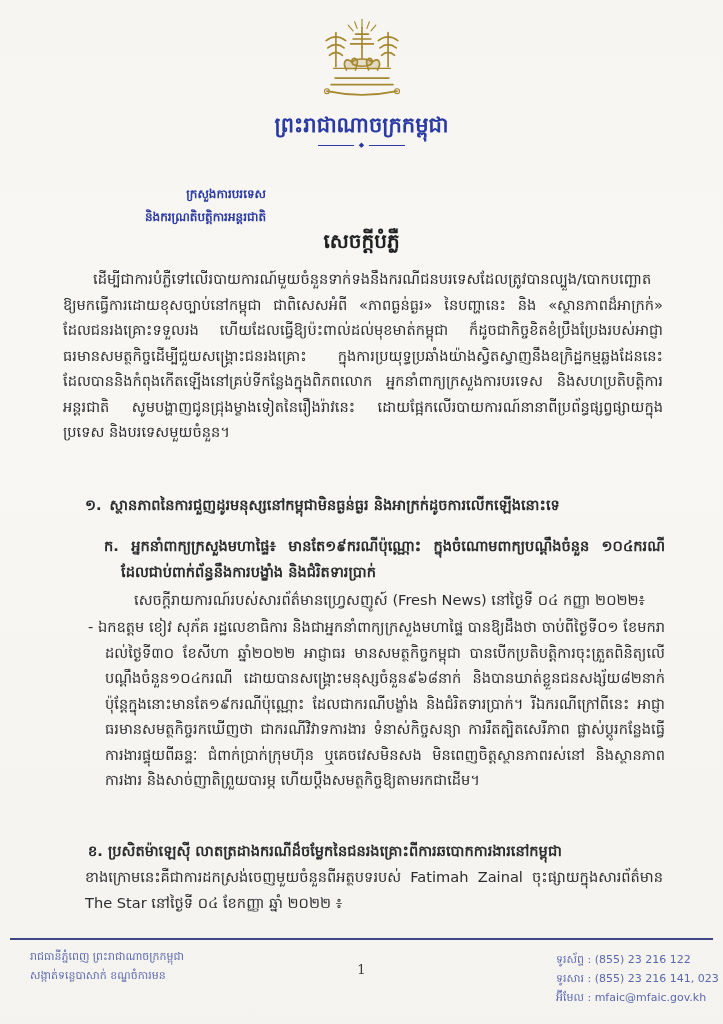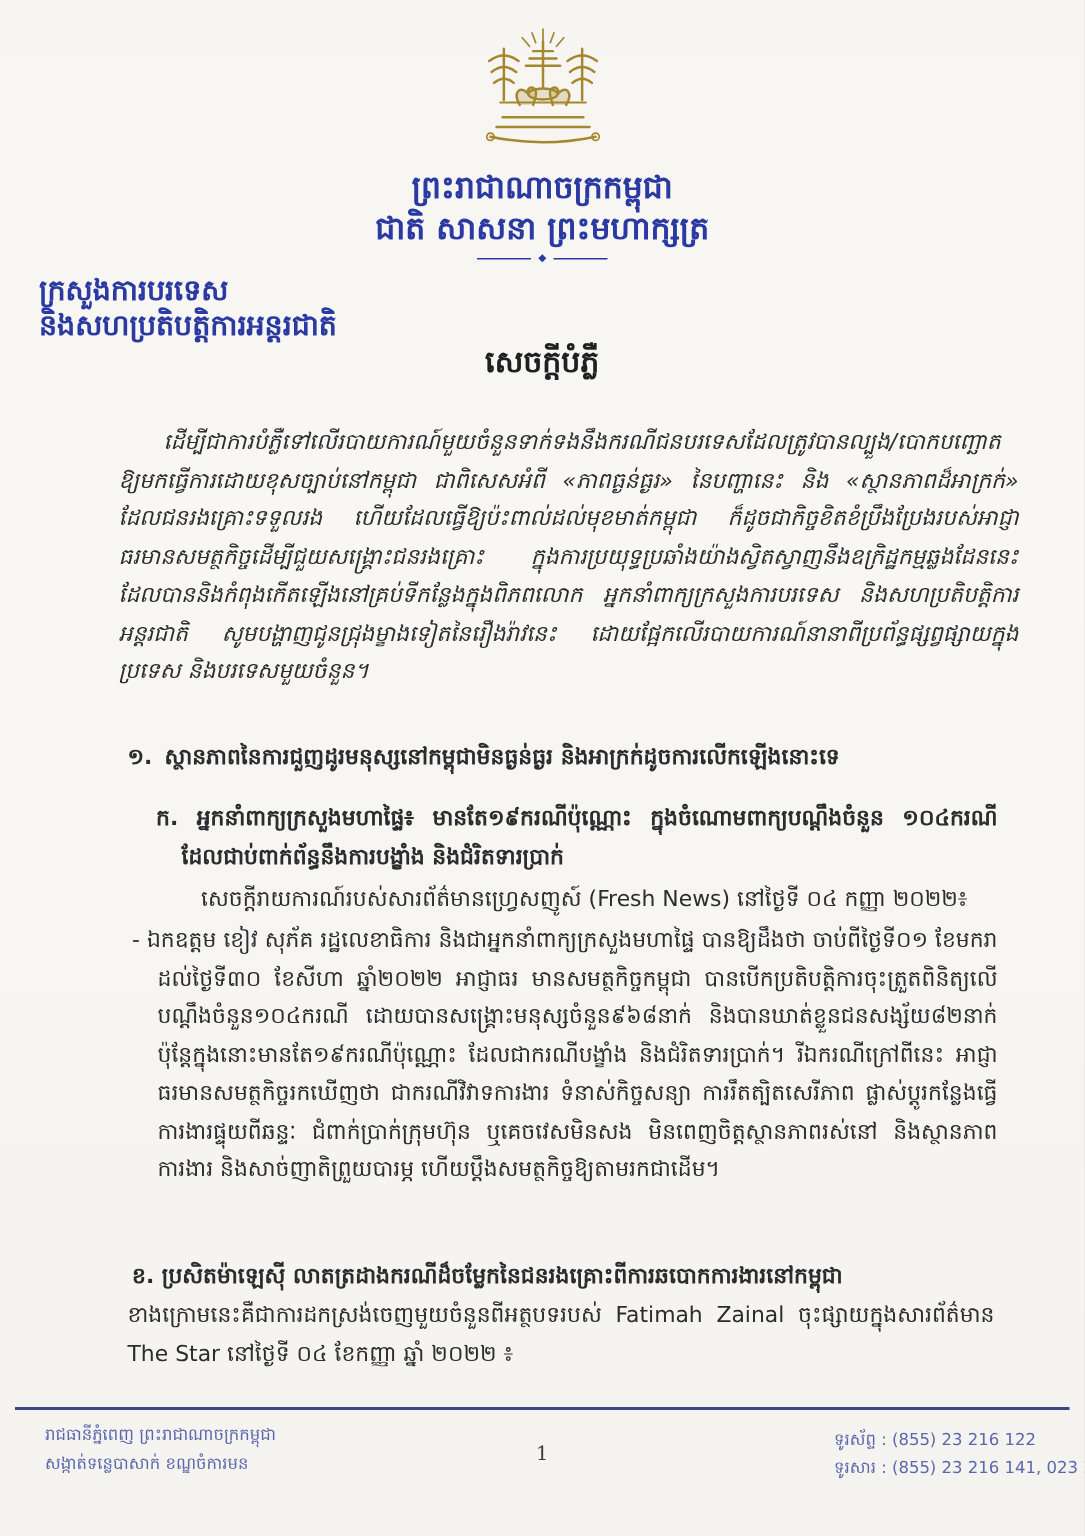--- a/index.html
+++ b/index.html
@@ -6,26 +6,26 @@
   .page{
     position:relative;width:723px;height:1024px;margin:0 auto;overflow:hidden;
     background:linear-gradient(180deg,#f6f5f2 0%,#f8f7f4 35%,#f5f3ef 100%);
     font-family:"DejaVu Sans",sans-serif;color:#26282a;
   }
   .crest{position:absolute;top:12px;left:50%;transform:translateX(-50%);}
   .kingdom{position:absolute;top:112px;left:0;width:100%;text-align:center;
     color:#2b3aa2;font-weight:bold;font-size:21px;line-height:27px;}
   .ornament{display:flex;align-items:center;justify-content:center;gap:5px;margin-top:3px;color:#2b3aa2;font-size:7px;line-height:7px;}
   .orn-line{display:inline-block;width:36px;height:1px;background:#2b3aa2;}
-  .ministry{position:absolute;top:183px;left:26px;width:240px;text-align:left;
-    color:#2b3aa2;font-weight:bold;font-size:19px;line-height:23px;}
+  .ministry{position:absolute;top:183px;left:26px;width:240px;text-align:right;
+    color:#2b3aa2;font-weight:bold;font-size:12px;line-height:23px;}
   .title{position:absolute;top:228px;left:0;width:100%;text-align:center;margin:0;
     font-size:20px;font-weight:bold;color:#1e2022;}
   .body-text{font-size:14.6px;line-height:25.5px;text-align:justify;color:#2a2c2e;}
-  .intro{position:absolute;top:266px;left:63px;width:600px;text-indent:30px;margin:16px;font-style:italic;}
+  .intro{position:absolute;top:266px;left:63px;width:600px;text-indent:30px;margin:0;}
   .s1-heading{position:absolute;top:492px;left:85px;width:580px;font-weight:bold;display:flex;gap:8px;}
   .k-block{position:absolute;top:533px;left:121px;width:544px;font-weight:bold;text-indent:-17px;}
   .source-line{position:absolute;top:587px;left:104px;width:560px;margin-left:30px;}
   .bullet-block{position:absolute;top:614px;left:105px;width:560px;text-indent:-17px;}
   .kh-heading{position:absolute;top:838px;left:103px;width:565px;font-weight:bold;text-indent:-15px;}
   .kh-body{position:absolute;top:864px;left:85px;width:578px;}
   .marker{font-weight:bold;}
   .footer-rule{position:absolute;top:938px;left:10px;right:10px;height:2px;background:#3c4788;}
   .footer-left{position:absolute;top:947px;left:30px;width:330px;
     color:#5a68ad;font-size:11px;line-height:19px;}
@@ -76,31 +76,30 @@
       <line x1="32" y1="76" x2="98" y2="76"></line>
       <line x1="27" y1="84" x2="103" y2="84"></line>
       <path d="M22 92 Q65 101 108 92"></path>
       <circle cx="22" cy="92" r="3" stroke-width="1.4"></circle>
       <circle cx="108" cy="92" r="3" stroke-width="1.4"></circle>
     </svg>
   </div>
 
   <div class="kingdom">
     <div>ព្រះរាជាណាចក្រកម្ពុជា</div>
-    <div>ជាតិ សាសនា ព្រះមហាក្សត្រ</div>
     <div class="ornament">
       <span class="orn-line"></span>
       <span>◆</span>
       <span class="orn-line"></span>
     </div>
   </div>
 
   <div class="ministry">
     <div>ក្រសួងការបរទេស</div>
-    <div>និងសហប្រតិបត្តិការអន្តរជាតិ</div>
+    <div>និងករណ្រតិបត្តិការអន្តរជាតិ</div>
   </div>
 
   <h1 class="title">សេចក្តីបំភ្លឺ</h1>
 
   <p class="intro body-text">ដើម្បីជាការបំភ្លឺទៅលើរបាយការណ៍មួយចំនួនទាក់ទងនឹងករណីជនបរទេសដែលត្រូវបានល្បួង/បោកបញ្ឆោត ឱ្យមកធ្វើការដោយខុសច្បាប់នៅកម្ពុជា ជាពិសេសអំពី «ភាពធ្ងន់ធ្ងរ» នៃបញ្ហានេះ និង «ស្ថានភាពដ៏អាក្រក់» ដែលជនរងគ្រោះទទួលរង ហើយដែលធ្វើឱ្យប៉ះពាល់ដល់មុខមាត់កម្ពុជា ក៏ដូចជាកិច្ចខិតខំប្រឹងប្រែងរបស់អាជ្ញាធរមានសមត្ថកិច្ចដើម្បីជួយសង្គ្រោះជនរងគ្រោះ ក្នុងការប្រយុទ្ធប្រឆាំងយ៉ាងស្វិតស្វាញនឹងឧក្រិដ្ឋកម្មឆ្លងដែននេះ ដែលបាននិងកំពុងកើតឡើងនៅគ្រប់ទីកន្លែងក្នុងពិភពលោក អ្នកនាំពាក្យក្រសួងការបរទេស និងសហប្រតិបត្តិការអន្តរជាតិ សូមបង្ហាញជូនជ្រុងម្ខាងទៀតនៃរឿងរ៉ាវនេះ ដោយផ្អែកលើរបាយការណ៍នានាពីប្រព័ន្ធផ្សព្វផ្សាយក្នុងប្រទេស និងបរទេសមួយចំនួន។</p>
 
   <div class="s1-heading body-text">
     <span class="marker">១.</span>
     <span>ស្ថានភាពនៃការជួញដូរមនុស្សនៅកម្ពុជាមិនធ្ងន់ធ្ងរ និងអាក្រក់ដូចការលើកឡើងនោះទេ</span>
   </div>
@@ -127,17 +126,18 @@
   <div class="footer-rule"></div>
 
   <div class="footer-left">
     <div>រាជធានីភ្នំពេញ ព្រះរាជាណាចក្រកម្ពុជា</div>
     <div>សង្កាត់ទន្លេបាសាក់ ខណ្ឌចំការមន</div>
   </div>
 
   <div class="footer-right">
     <div>ទូរស័ព្ទ : (855) 23 216 122</div>
     <div>ទូរសារ : (855) 23 216 141, 023 213 341</div>
+    <div>អ៊ីមែល : mfaic@mfaic.gov.kh</div>
   </div>
 
   <div class="page-number">1</div>
 
 </div>
 
 </body></html>

